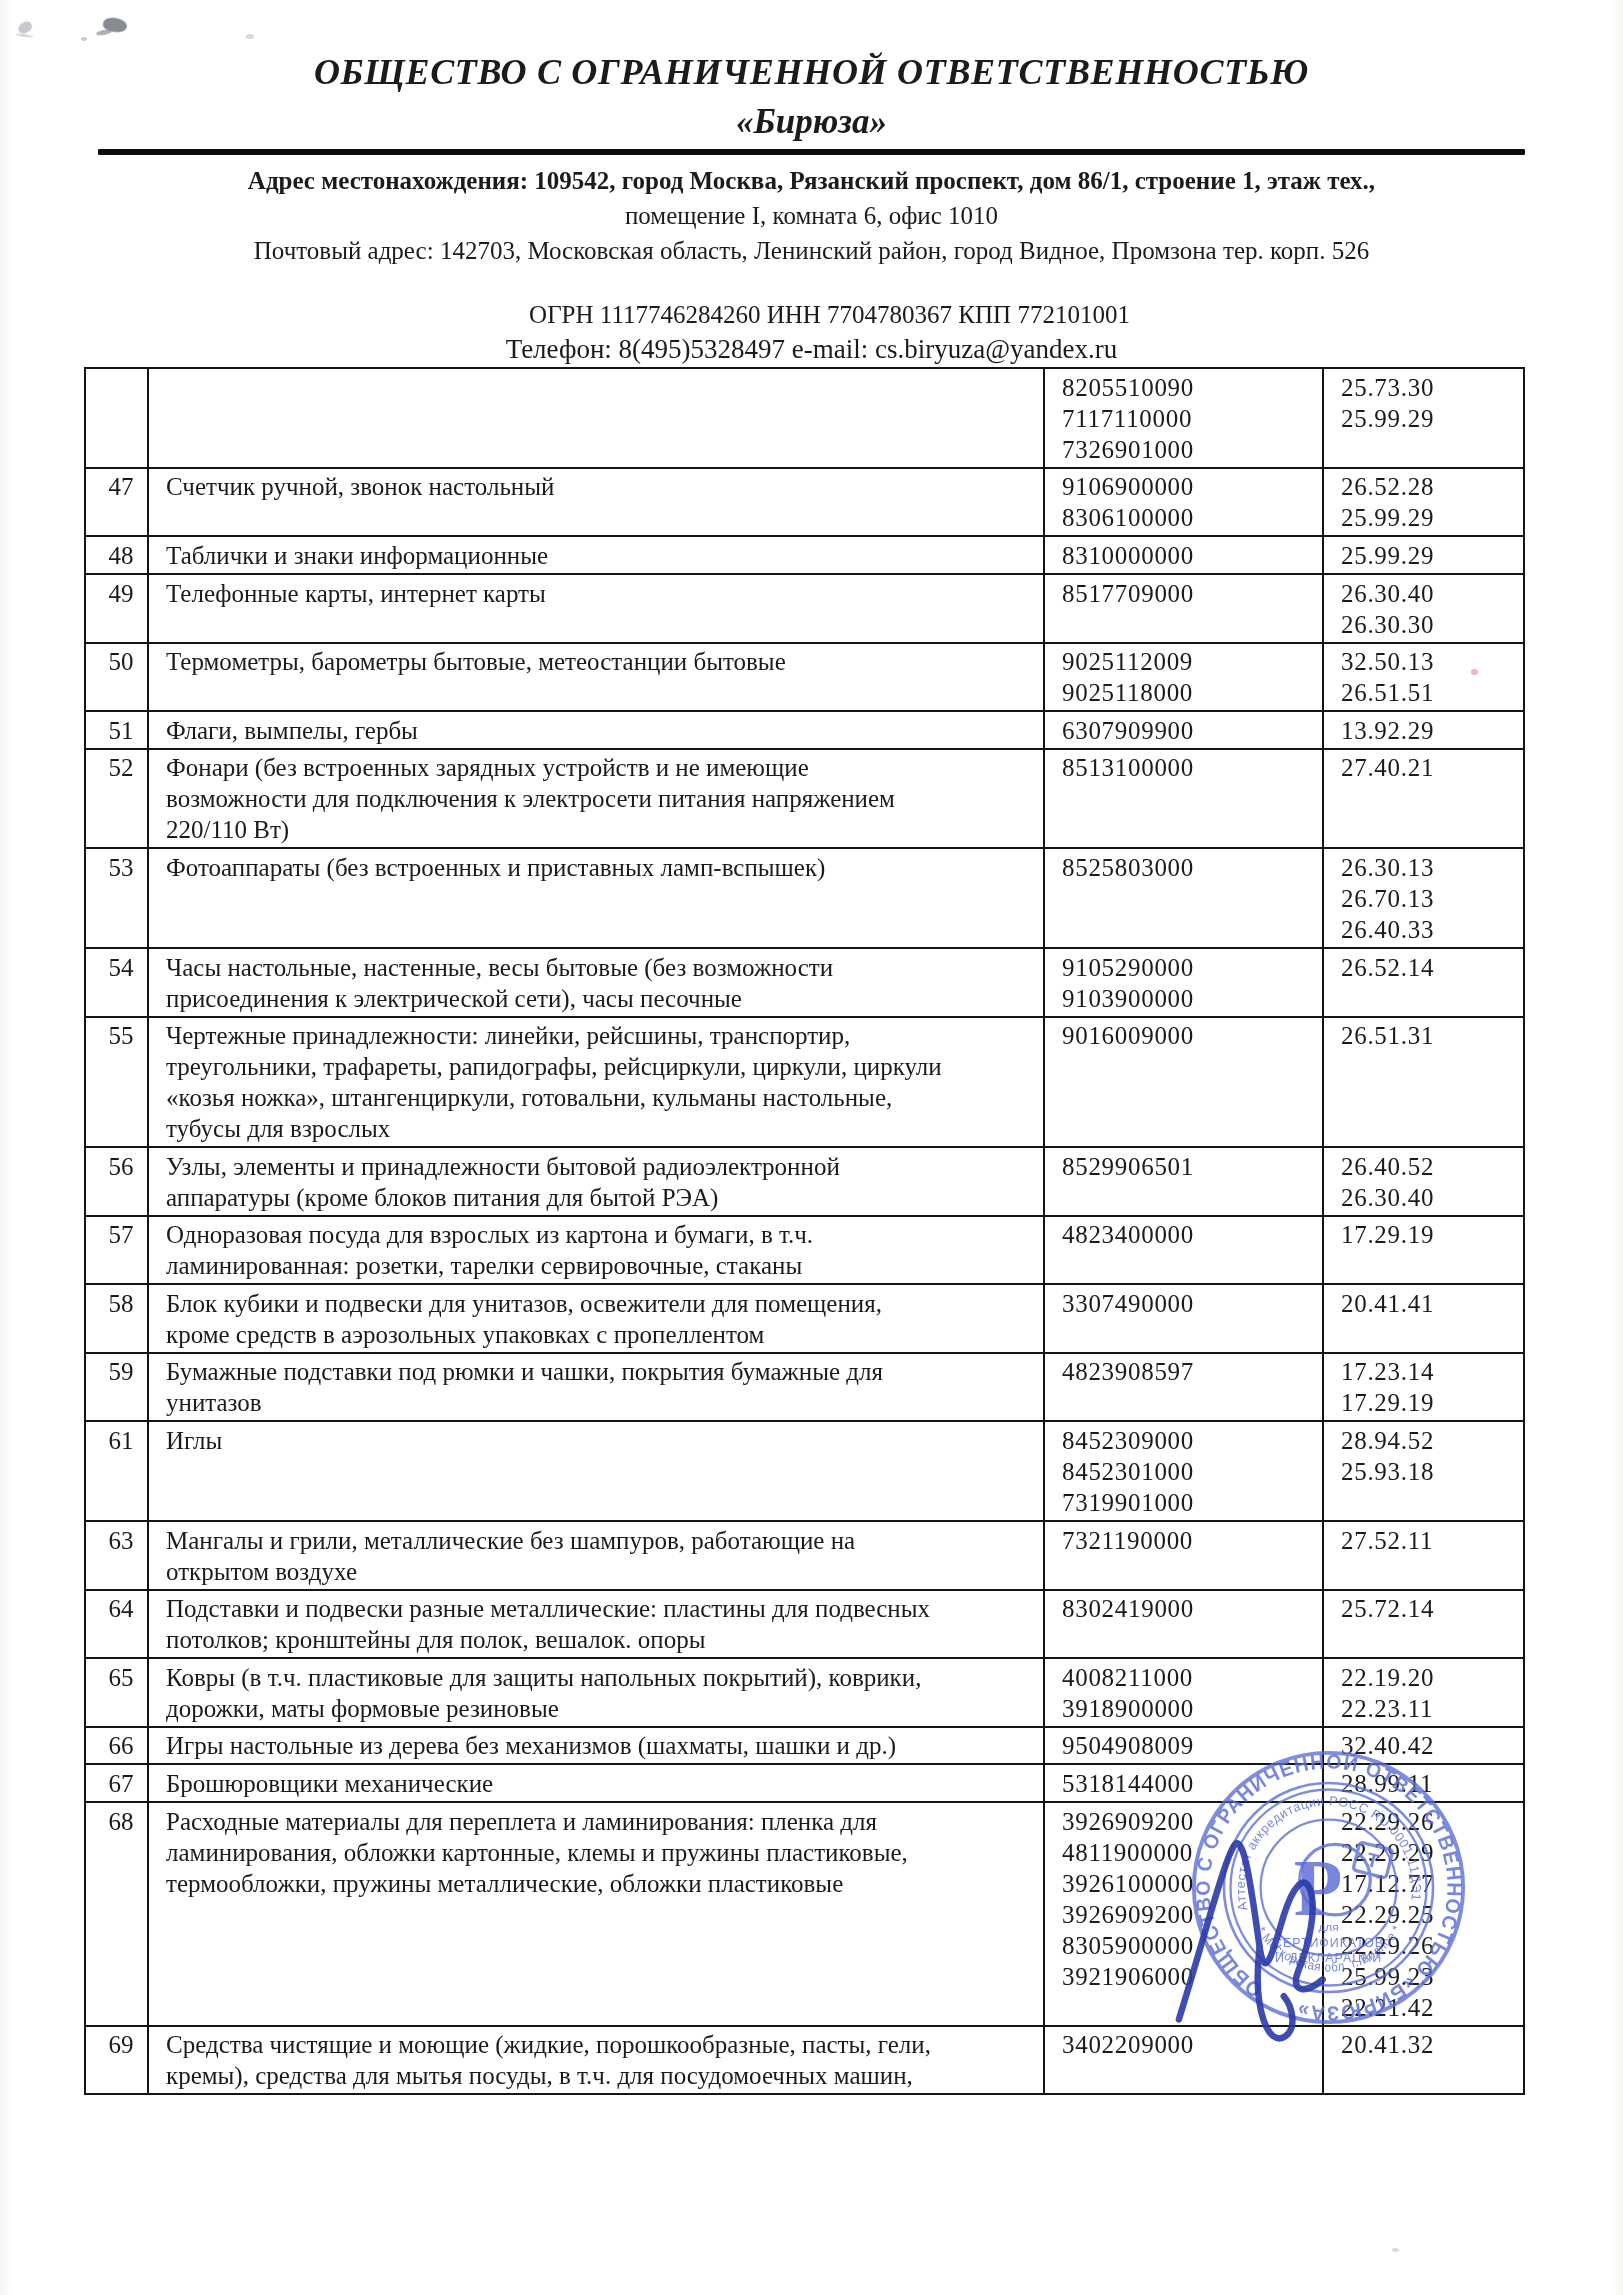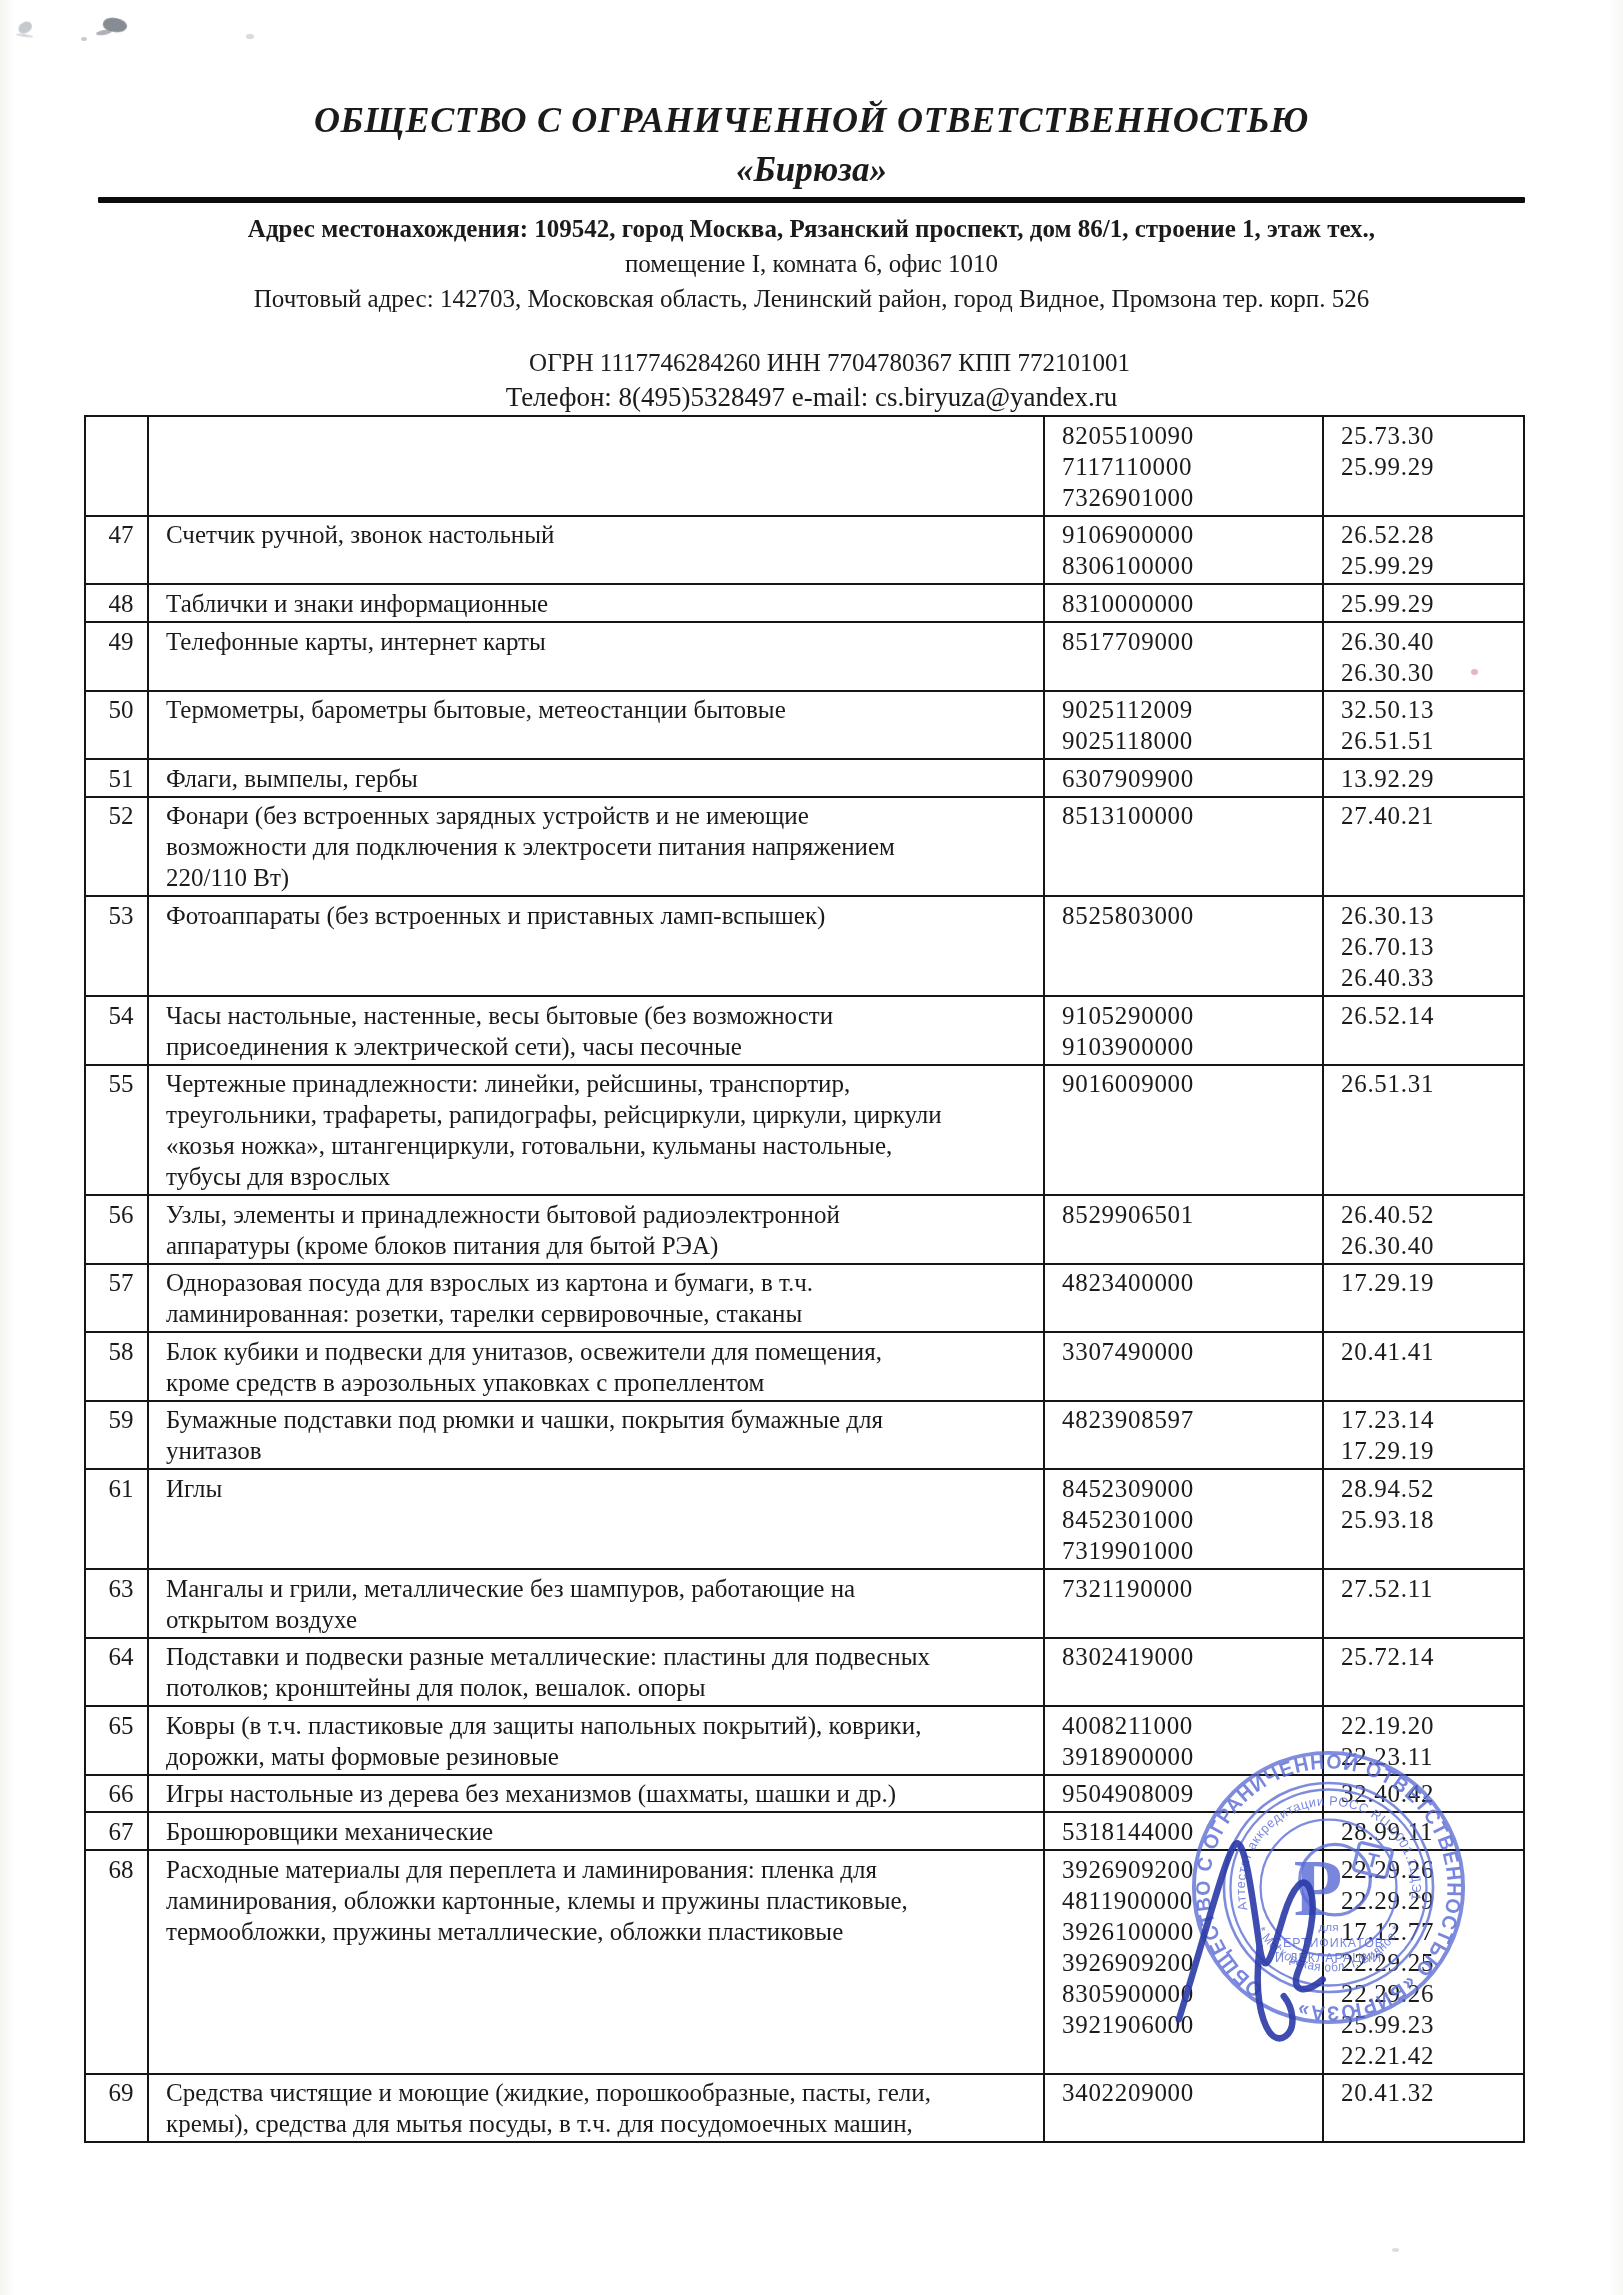--- a/index.html
+++ b/index.html
@@ -3,21 +3,21 @@
 <meta charset="utf-8">
 <style>
   html,body{margin:0;padding:0;background:#ffffff;}
   body{width:1623px;height:2295px;position:relative;overflow:hidden;
        font-family:"Liberation Serif","DejaVu Serif",serif;color:#1b1b1b;
        -webkit-font-smoothing:antialiased;}
   .page{position:relative;width:1623px;height:2295px;
         background:linear-gradient(90deg, #f4f4f1 0px, #ffffff 14.4px, #ffffff 1609px, #f7f7f4 1623px);}
   
   .letterhead{text-align:center;}
-  .company-type{padding-top:100px;font-size:36px;font-weight:bold;font-style:italic;
+  .company-type{padding-top:52px;font-size:36px;font-weight:bold;font-style:italic;
                 letter-spacing:0.7px;line-height:41px;}
   .company-name{margin-top:7.9px;font-size:35px;font-weight:bold;font-style:italic;line-height:42px;}
   .header-rule{width:1427px;height:5.9px;background:#0c0c0c;margin:6.5px auto 0 auto;border-radius:1.3px;}
   .addr{font-size:25px;line-height:35px;}
   .addr-block{margin-top:7.9px;font-weight:bold;}
   .reg-line{margin-top:30px;font-size:25px;line-height:34px;padding-left:36px;}
   .contact-line{font-size:27px;line-height:34px;}
   
   table.goods{border-collapse:collapse;margin:1px 0 0 84px;table-layout:fixed;
               width:1440px;}

